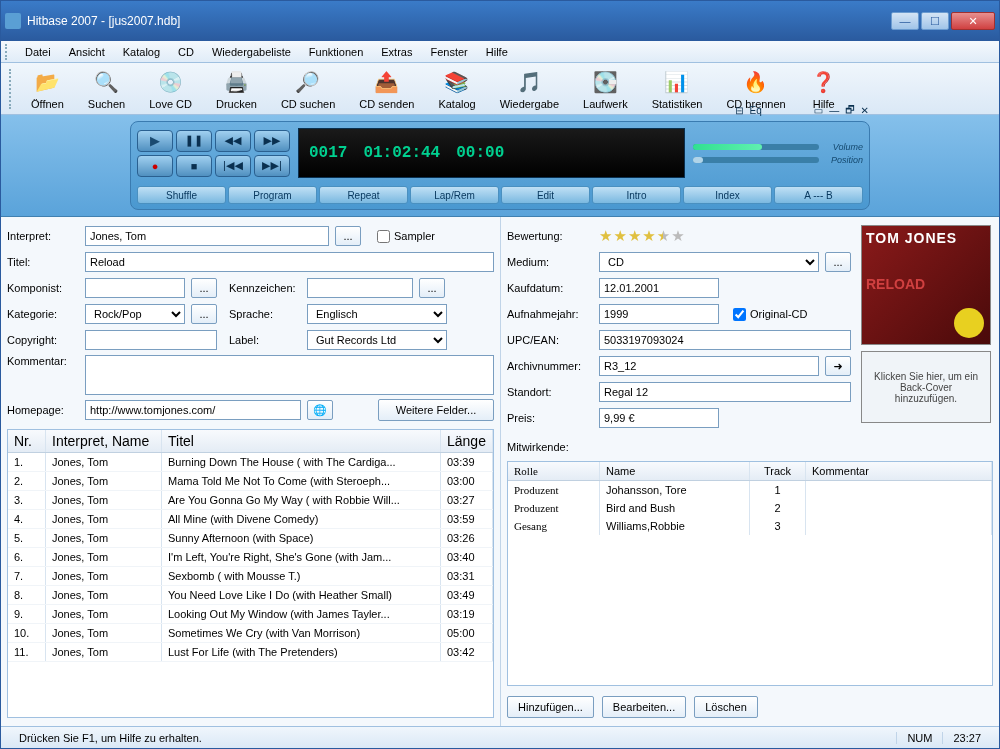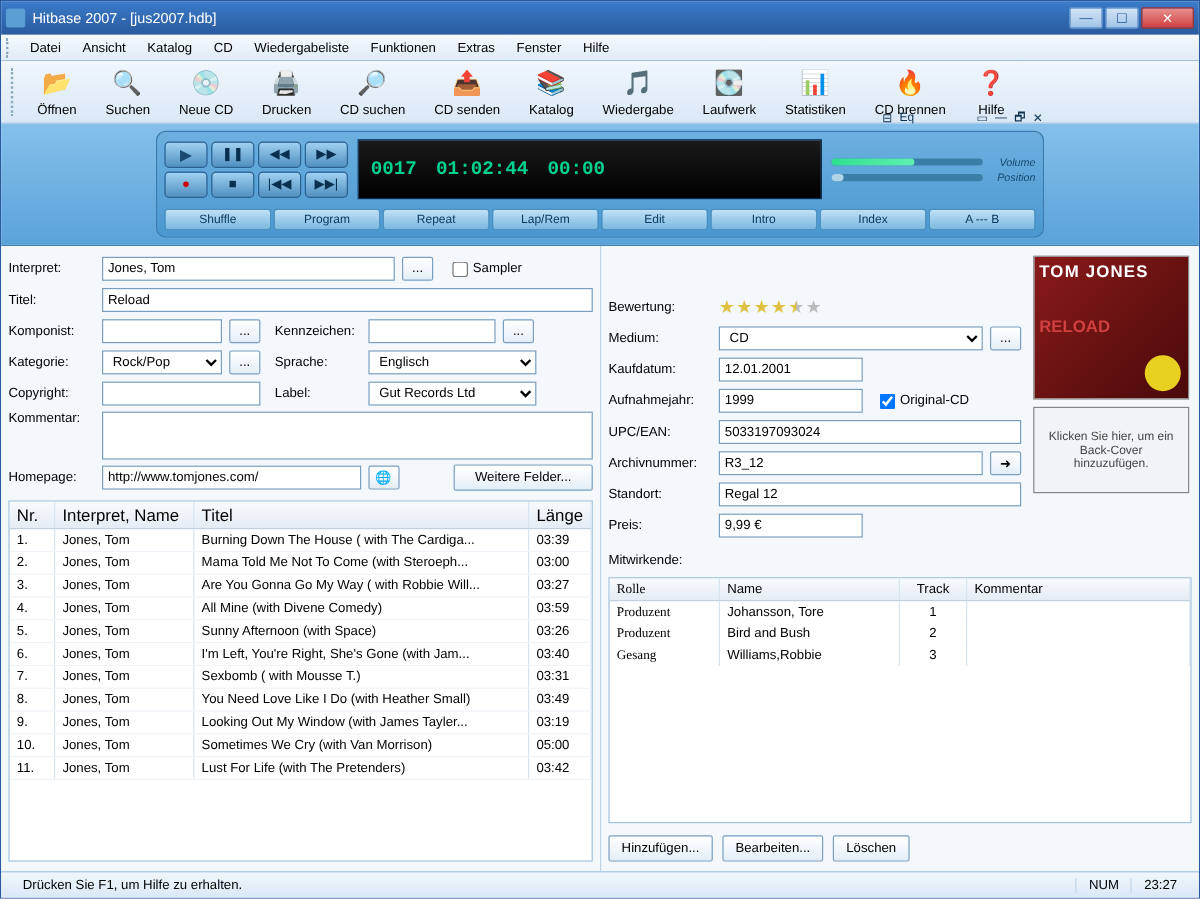--- a/index.html
+++ b/index.html
@@ -1,18 +1,18 @@
 <!DOCTYPE html>
 <html><head>
 <meta charset="utf-8">
 <style>
 * { box-sizing: border-box; margin: 0; padding: 0; }
 body { font-family: Tahoma, Arial, sans-serif; font-size: 11px; background: #fff; overflow: hidden; }
 .window { width: 1000px; height: 749px; border: 1px solid #2a5a9e; display: flex; flex-direction: column; }
-.titlebar { height: 28px; background: linear-gradient(to bottom, #3a7bc8, #2a5a9e); display: flex; align-items: center; padding: 0 4px; color: #fff; }
+.titlebar { height: 40px; background: linear-gradient(to bottom, #3a7bc8, #2a5a9e); display: flex; align-items: center; padding: 0 4px; color: #fff; }
 .titlebar-icon { width: 16px; height: 16px; background: #5a9fd4; border-radius: 2px; margin-right: 6px; }
 .titlebar-text { flex: 1; font-size: 12px; }
 .winbtns { display: flex; gap: 2px; }
 .winbtn { width: 28px; height: 18px; background: linear-gradient(to bottom, #d4e4f5, #a0c4e8); border: 1px solid #6a9bd0; border-radius: 2px; display: flex; align-items: center; justify-content: center; font-size: 11px; color: #2a5a9e; cursor: pointer; }
 .winbtn.close { background: linear-gradient(to bottom, #e89090, #d04040); color: #fff; border-color: #a03030; width: 44px; }
 .menubar { height: 22px; background: linear-gradient(to bottom, #f5f9fd, #e0ecf8); border-bottom: 1px solid #a0c0e0; display: flex; align-items: center; padding: 0 4px; gap: 2px; }
 .menubar-grip { width: 6px; height: 16px; border-left: 2px dotted #8ab; margin-right: 4px; }
 .menuitem { padding: 3px 8px; cursor: pointer; }
 .menuitem u { text-decoration: underline; }
 .toolbar { height: 52px; background: linear-gradient(to bottom, #f0f6fc, #dae8f6); border-bottom: 1px solid #a0c0e0; display: flex; align-items: center; padding: 0 8px; gap: 16px; }
@@ -69,21 +69,21 @@
 .plist { flex: 1; border: 1px solid #a0c0e0; background: #fff; display: flex; flex-direction: column; overflow: hidden; margin-top: 4px; min-height: 120px; }
 .plhead { display: flex; background: linear-gradient(to bottom, #f8fafd, #e4ecf5); border-bottom: 1px solid #c0d0e0; font-size: 11px; }
 .plhead > div, .plrow > div { padding: 3px 6px; border-right: 1px solid #d8e4f0; overflow: hidden; white-space: nowrap; }
 .plbody { flex: 1; overflow-y: auto; }
 .plrow { display: flex; font-size: 11px; }
 .pcol-role { width: 92px; font-family: Liberation Serif, serif; }
 .pcol-name { width: 150px; }
 .pcol-track { width: 56px; text-align: center; }
 .pcol-comment { flex: 1; }
 .rightcols { display: flex; gap: 10px; }
-.rc-left { flex: 1; display: flex; flex-direction: column; gap: 4px; margin-top: 32px; }
+.rc-left { flex: 1; display: flex; flex-direction: column; gap: 4px; }
 .rc-right { width: 132px; display: flex; flex-direction: column; gap: 6px; }
 .btnrow { display: flex; gap: 8px; margin-top: 6px; }
 .statusbar { height: 22px; background: linear-gradient(to bottom, #f0f6fc, #dae8f6); border-top: 1px solid #a0c0e0; display: flex; align-items: center; padding: 0 8px; font-size: 11px; }
 .statusbar > div:first-child { flex: 1; }
 .statusbar > div { padding: 0 10px; border-left: 1px solid #c0d4e8; }
 .statusbar > div:first-child { border-left: none; }
 </style>
 </head>
 <body>
 
@@ -117,21 +117,21 @@
         <div class="toolbtn">
           <div class="toolbtn-icon">📂</div>
           <div class="toolbtn-label">Öffnen</div>
         </div>
         <div class="toolbtn">
           <div class="toolbtn-icon">🔍</div>
           <div class="toolbtn-label">Suchen</div>
         </div>
         <div class="toolbtn">
           <div class="toolbtn-icon">💿</div>
-          <div class="toolbtn-label">Neue CD</div>
+          <div class="toolbtn-label">Love CD</div>
         </div>
         <div class="toolbtn">
           <div class="toolbtn-icon">🖨️</div>
           <div class="toolbtn-label">Drucken</div>
         </div>
         <div class="toolbtn">
           <div class="toolbtn-icon">🔎</div>
           <div class="toolbtn-label">CD suchen</div>
         </div>
         <div class="toolbtn">

